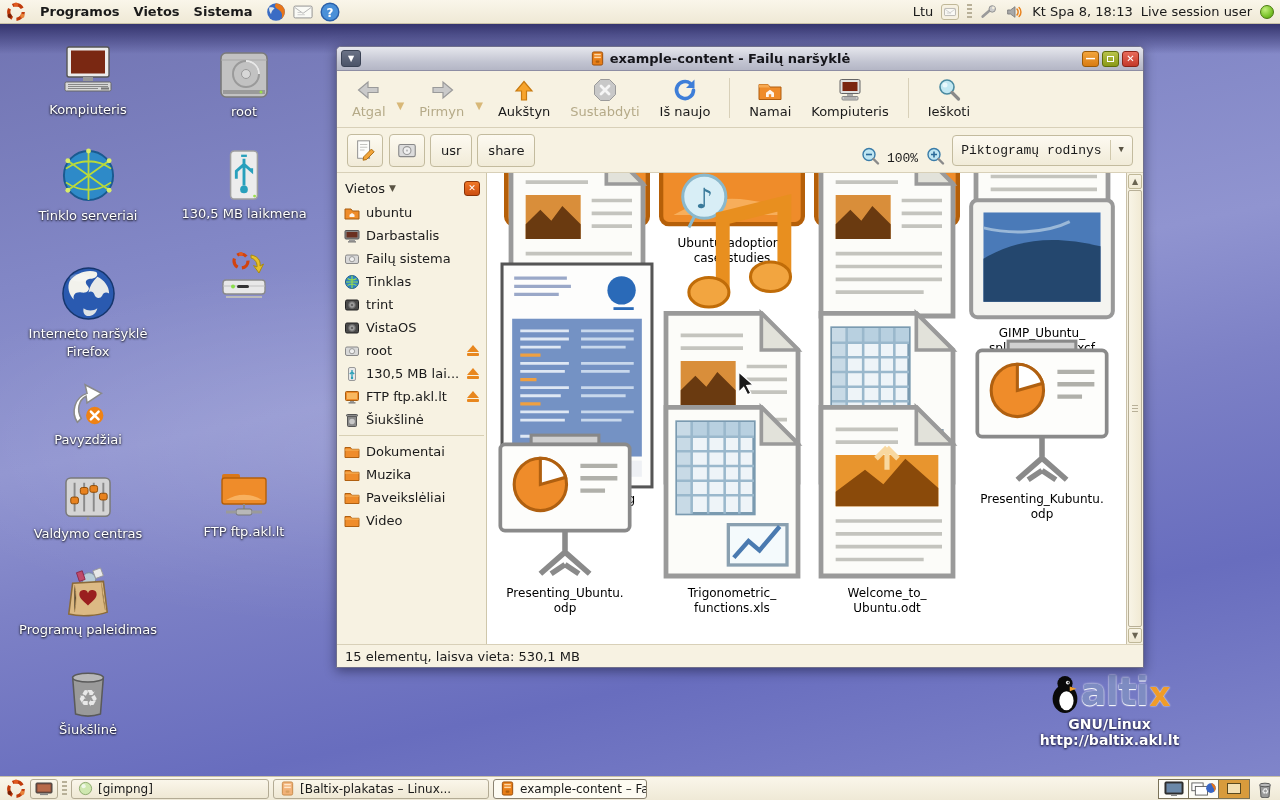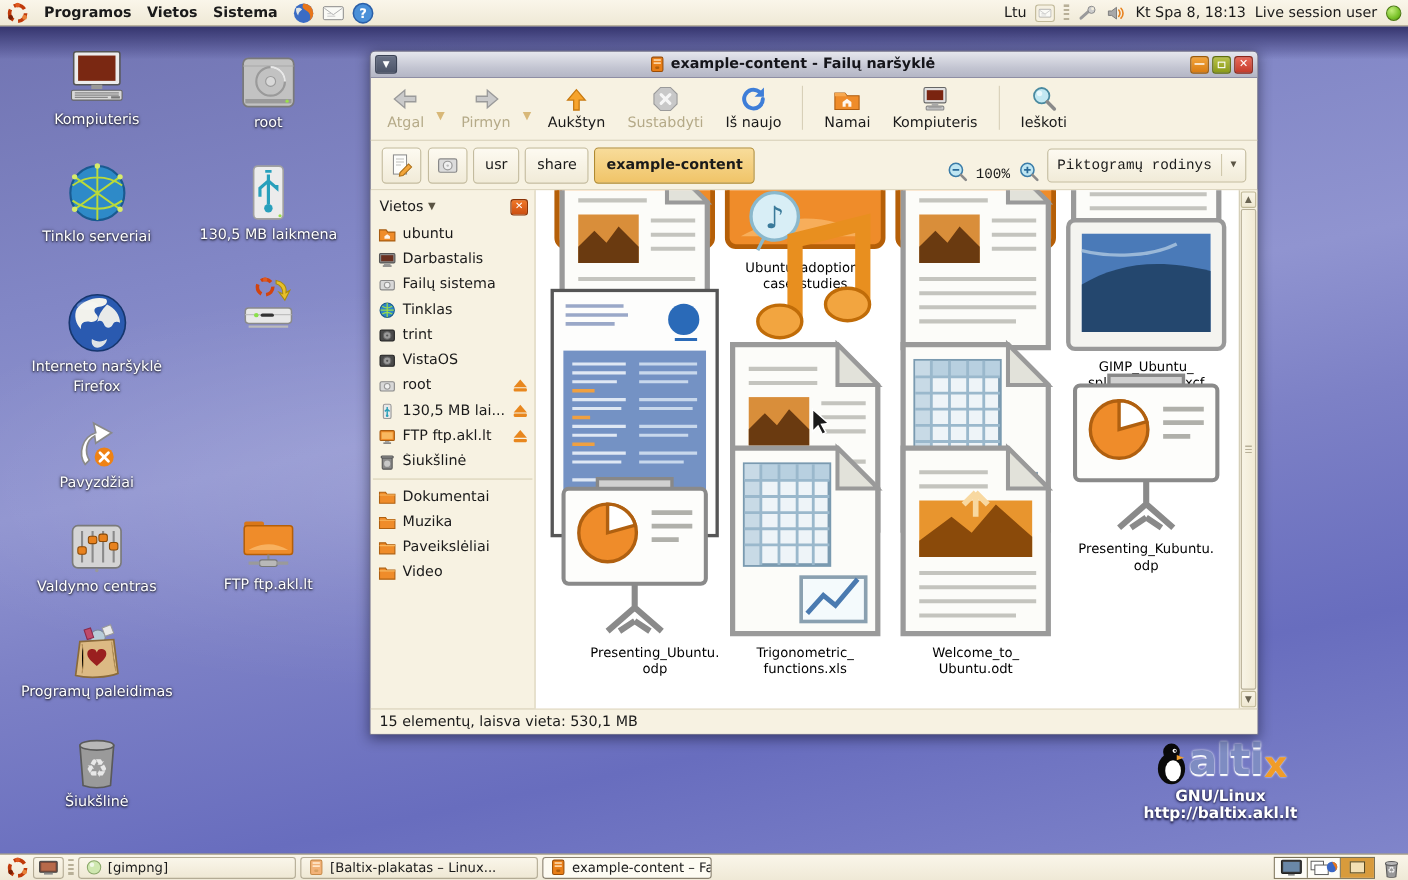--- a/index.html
+++ b/index.html
@@ -491,23 +491,20 @@
                   <circle cx="10" cy="10.5" r="1" fill="#bbb"></circle>
                 </svg>
               </span>
             </span>
             <span class="loc-btn">
               <span>usr</span>
             </span>
             <span class="loc-btn">
               <span>share</span>
             </span>
-            <span class="loc-btn active">
-              <span>example-content</span>
-            </span>
           </span>
         <span class="loc-right">
           <span class="icon zoom-ic" id="zo-ic">
               <svg viewBox="0 0 20 20">
                 <circle cx="9" cy="8.5" r="6" fill="#bfe6f2" stroke="#3a7ca8" stroke-width="1.4"></circle>
                 <path d="M6 8.5h6" stroke="#2a6a98" stroke-width="1.6"></path>
                 <path d="M13.5 13l4.5 4.5" stroke="#8a8a8a" stroke-width="2.4" stroke-linecap="round"></path>
               </svg>
             </span>
           <span>100%</span>
@@ -857,21 +854,21 @@
                     <rect x="4" y="5" width="42" height="28" rx="1.5" fill="#fdfdfb" stroke="#8a8a8a" stroke-width="1.2"></rect>
                     <circle cx="17" cy="18" r="8.5" fill="#ef8c2a" stroke="#b06010"></circle>
                     <path d="M17 18V9.5a8.5 8.5 0 0 1 8.2 6.2z" fill="#fff" stroke="#b06010"></path>
                     <path d="M30 12h12M30 16h12M30 20h8" stroke="#b0b0aa" stroke-width="1.4"></path>
                     <path d="M25 33v7M25 40l-8 7M25 40l8 7M25 44l-4.5 3M25 44l4.5 3" stroke="#8a8a8a" stroke-width="1.8" fill="none"></path>
                   </svg>
                 </span>
               </div>
               <div class="flabel">Presenting_Kubuntu.<br>odp</div>
             </div>
-            <div class="fcell" style="left:13px;top:358px;align-items:flex-end;">
+            <div class="fcell" style="left:1px;top:358px;">
               <div class="fic">
                 <span class="icon">
                   <svg viewBox="0 0 50 50">
                     <rect x="14" y="2" width="22" height="3" fill="#d0d0d0" stroke="#888"></rect>
                     <rect x="4" y="5" width="42" height="28" rx="1.5" fill="#fdfdfb" stroke="#8a8a8a" stroke-width="1.2"></rect>
                     <circle cx="17" cy="18" r="8.5" fill="#ef8c2a" stroke="#b06010"></circle>
                     <path d="M17 18V9.5a8.5 8.5 0 0 1 8.2 6.2z" fill="#fff" stroke="#b06010"></path>
                     <path d="M30 12h12M30 16h12M30 20h8" stroke="#b0b0aa" stroke-width="1.4"></path>
                     <path d="M25 33v7M25 40l-8 7M25 40l8 7M25 44l-4.5 3M25 44l4.5 3" stroke="#8a8a8a" stroke-width="1.8" fill="none"></path>
                   </svg>

